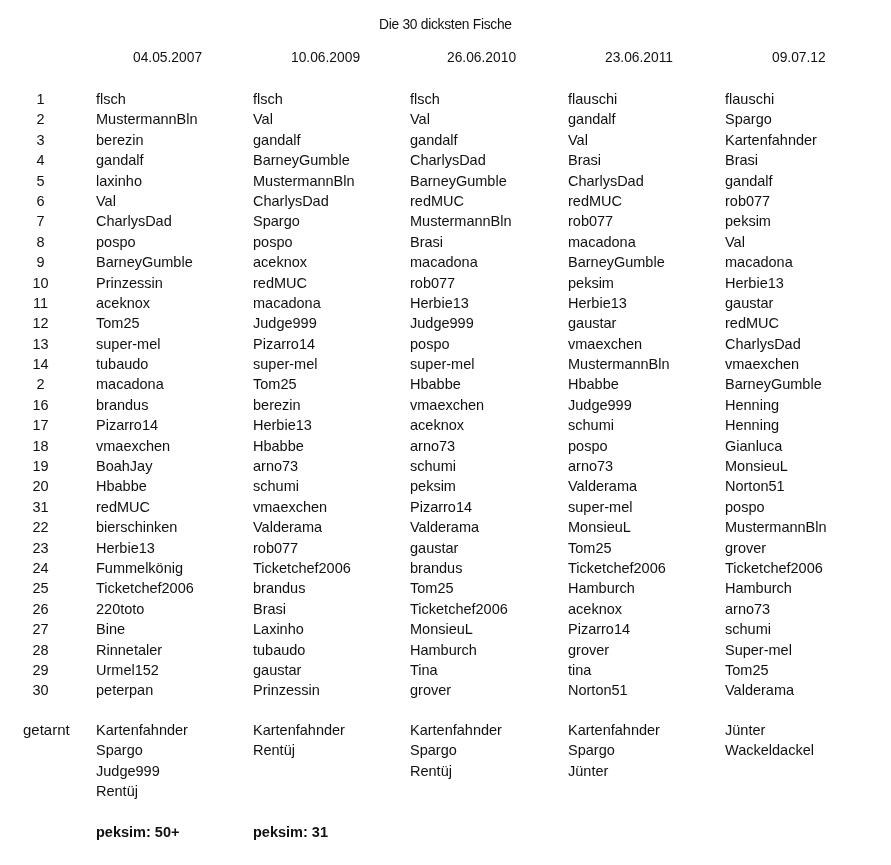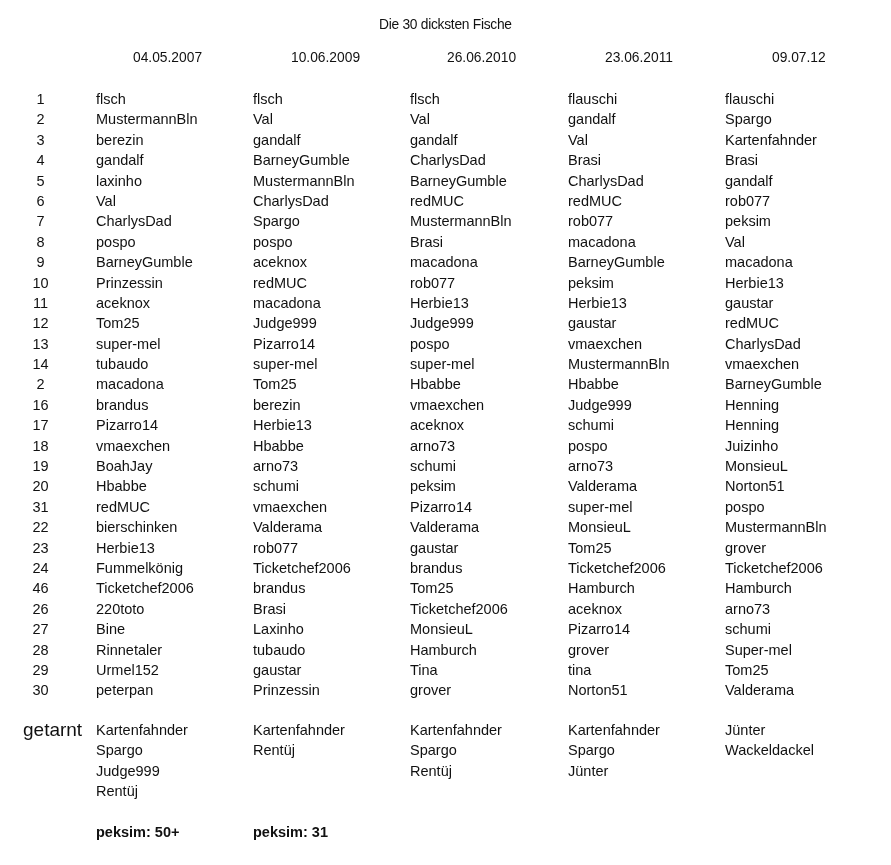--- a/index.html
+++ b/index.html
@@ -16,21 +16,21 @@
     .dates { position: absolute; top: 48px; left: 0; width: 773px; height: 20px; }
     .date {
       position: absolute; font-size: 15px; transform: scaleX(0.92); transform-origin: left top;
     }
     .grid { position: absolute; left: 0; top: 89px; width: 891px; }
     .row { position: relative; height: 20.4px; font-size: 14.5px; line-height: 20.4px; }
     .rank { position: absolute; left: 28px; width: 25px; text-align: center; }
     .cell { position: absolute; white-space: nowrap; }
     .c0 { left: 96px; } .c1 { left: 253px; } .c2 { left: 410px; } .c3 { left: 568px; } .c4 { left: 725px; }
     .hidden-block { position: absolute; top: 720px; left: 0; width: 891px; }
-    .hidden-label { position: absolute; left: 23px; top: 0; font-size: 19px; line-height: 20.4px; }
+    .hidden-label { position: absolute; left: 23px; top: 0; font-size: 15px; line-height: 20.4px; }
     .hcol { position: absolute; top: 0; font-size: 14.5px; line-height: 20.4px; }
     .hcol div { height: 20.4px; white-space: nowrap; }
     .notes { position: absolute; top: 822px; left: 0; width: 891px; font-size: 14.5px; line-height: 20px; }
     .note { position: absolute; white-space: nowrap; font-weight: bold; }
   </style>
 </head>
 <body>
 
 <div class="title">Die 30 dicksten Fische</div>
 
@@ -178,21 +178,21 @@
       <span class="cell c2">aceknox</span>
       <span class="cell c3">schumi</span>
       <span class="cell c4">Henning</span>
     </div>
     <div class="row">
       <span class="rank">18</span>
       <span class="cell c0">vmaexchen</span>
       <span class="cell c1">Hbabbe</span>
       <span class="cell c2">arno73</span>
       <span class="cell c3">pospo</span>
-      <span class="cell c4">Juizinho</span>
+      <span class="cell c4">Gianluca</span>
     </div>
     <div class="row">
       <span class="rank">19</span>
       <span class="cell c0">BoahJay</span>
       <span class="cell c1">arno73</span>
       <span class="cell c2">schumi</span>
       <span class="cell c3">arno73</span>
       <span class="cell c4">MonsieuL</span>
     </div>
     <div class="row">
@@ -229,21 +229,21 @@
     </div>
     <div class="row">
       <span class="rank">24</span>
       <span class="cell c0">Fummelkönig</span>
       <span class="cell c1">Ticketchef2006</span>
       <span class="cell c2">brandus</span>
       <span class="cell c3">Ticketchef2006</span>
       <span class="cell c4">Ticketchef2006</span>
     </div>
     <div class="row">
-      <span class="rank">46</span>
+      <span class="rank">25</span>
       <span class="cell c0">Ticketchef2006</span>
       <span class="cell c1">brandus</span>
       <span class="cell c2">Tom25</span>
       <span class="cell c3">Hamburch</span>
       <span class="cell c4">Hamburch</span>
     </div>
     <div class="row">
       <span class="rank">26</span>
       <span class="cell c0">220toto</span>
       <span class="cell c1">Brasi</span>

